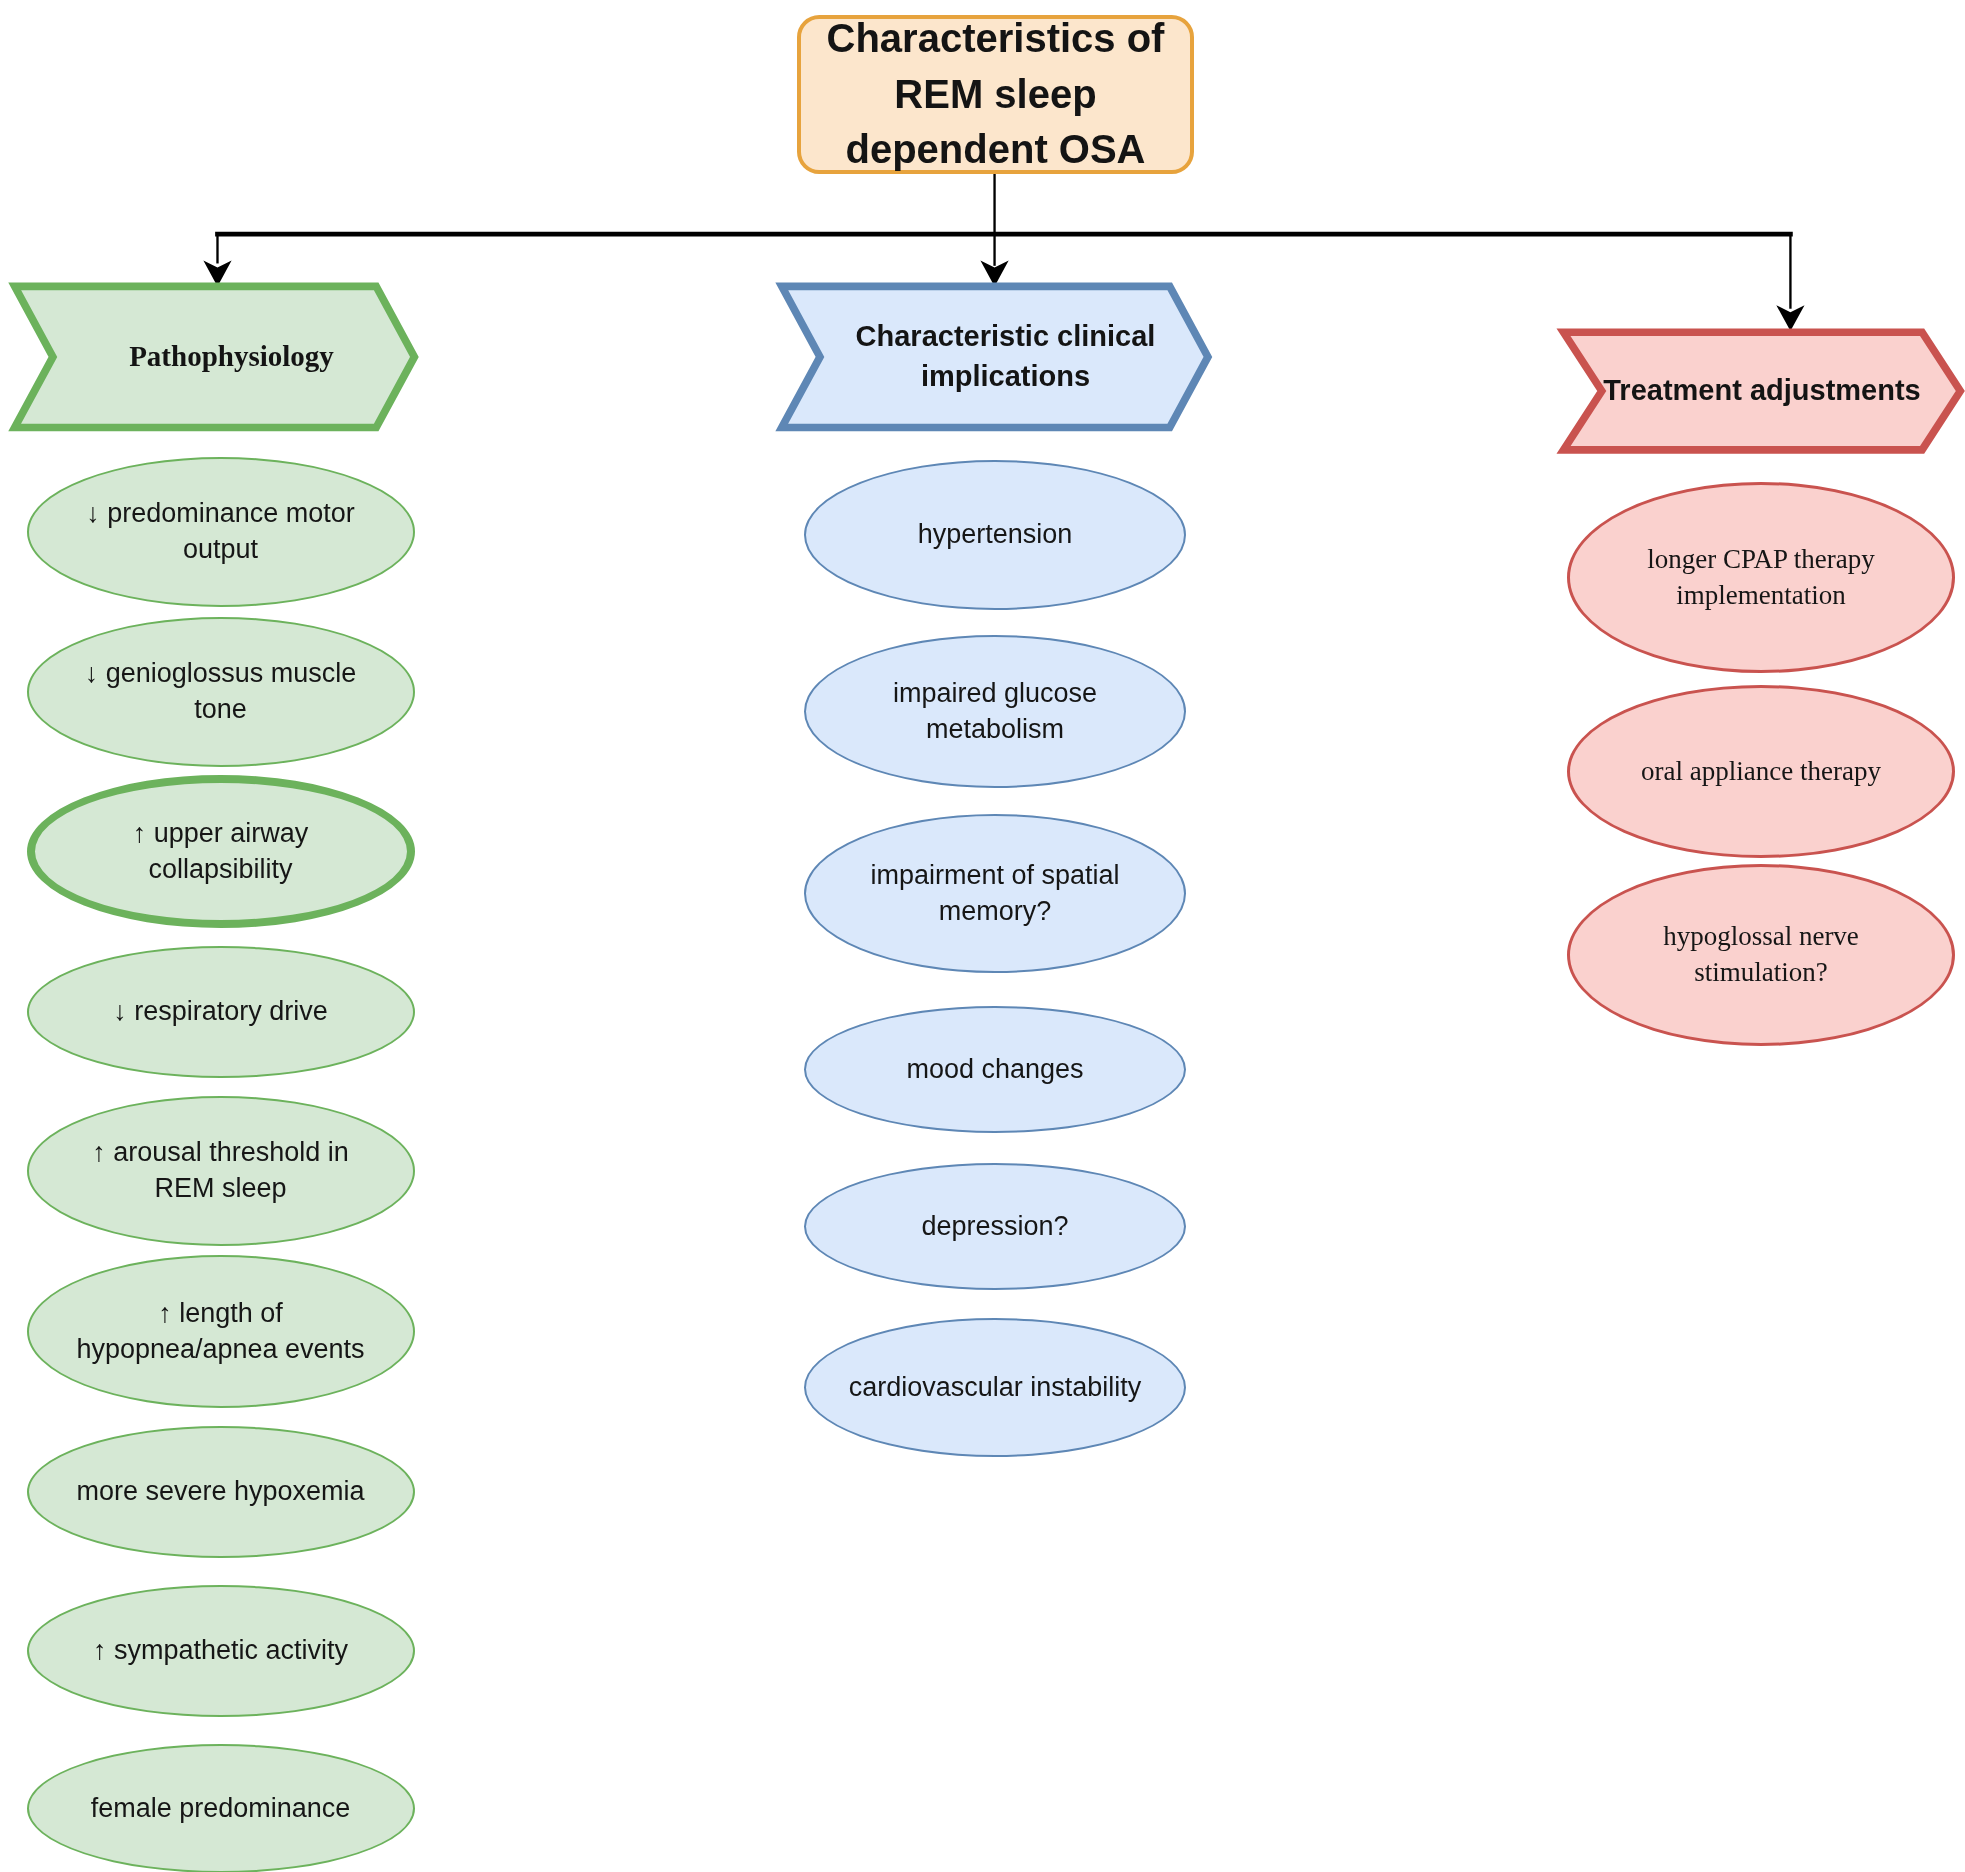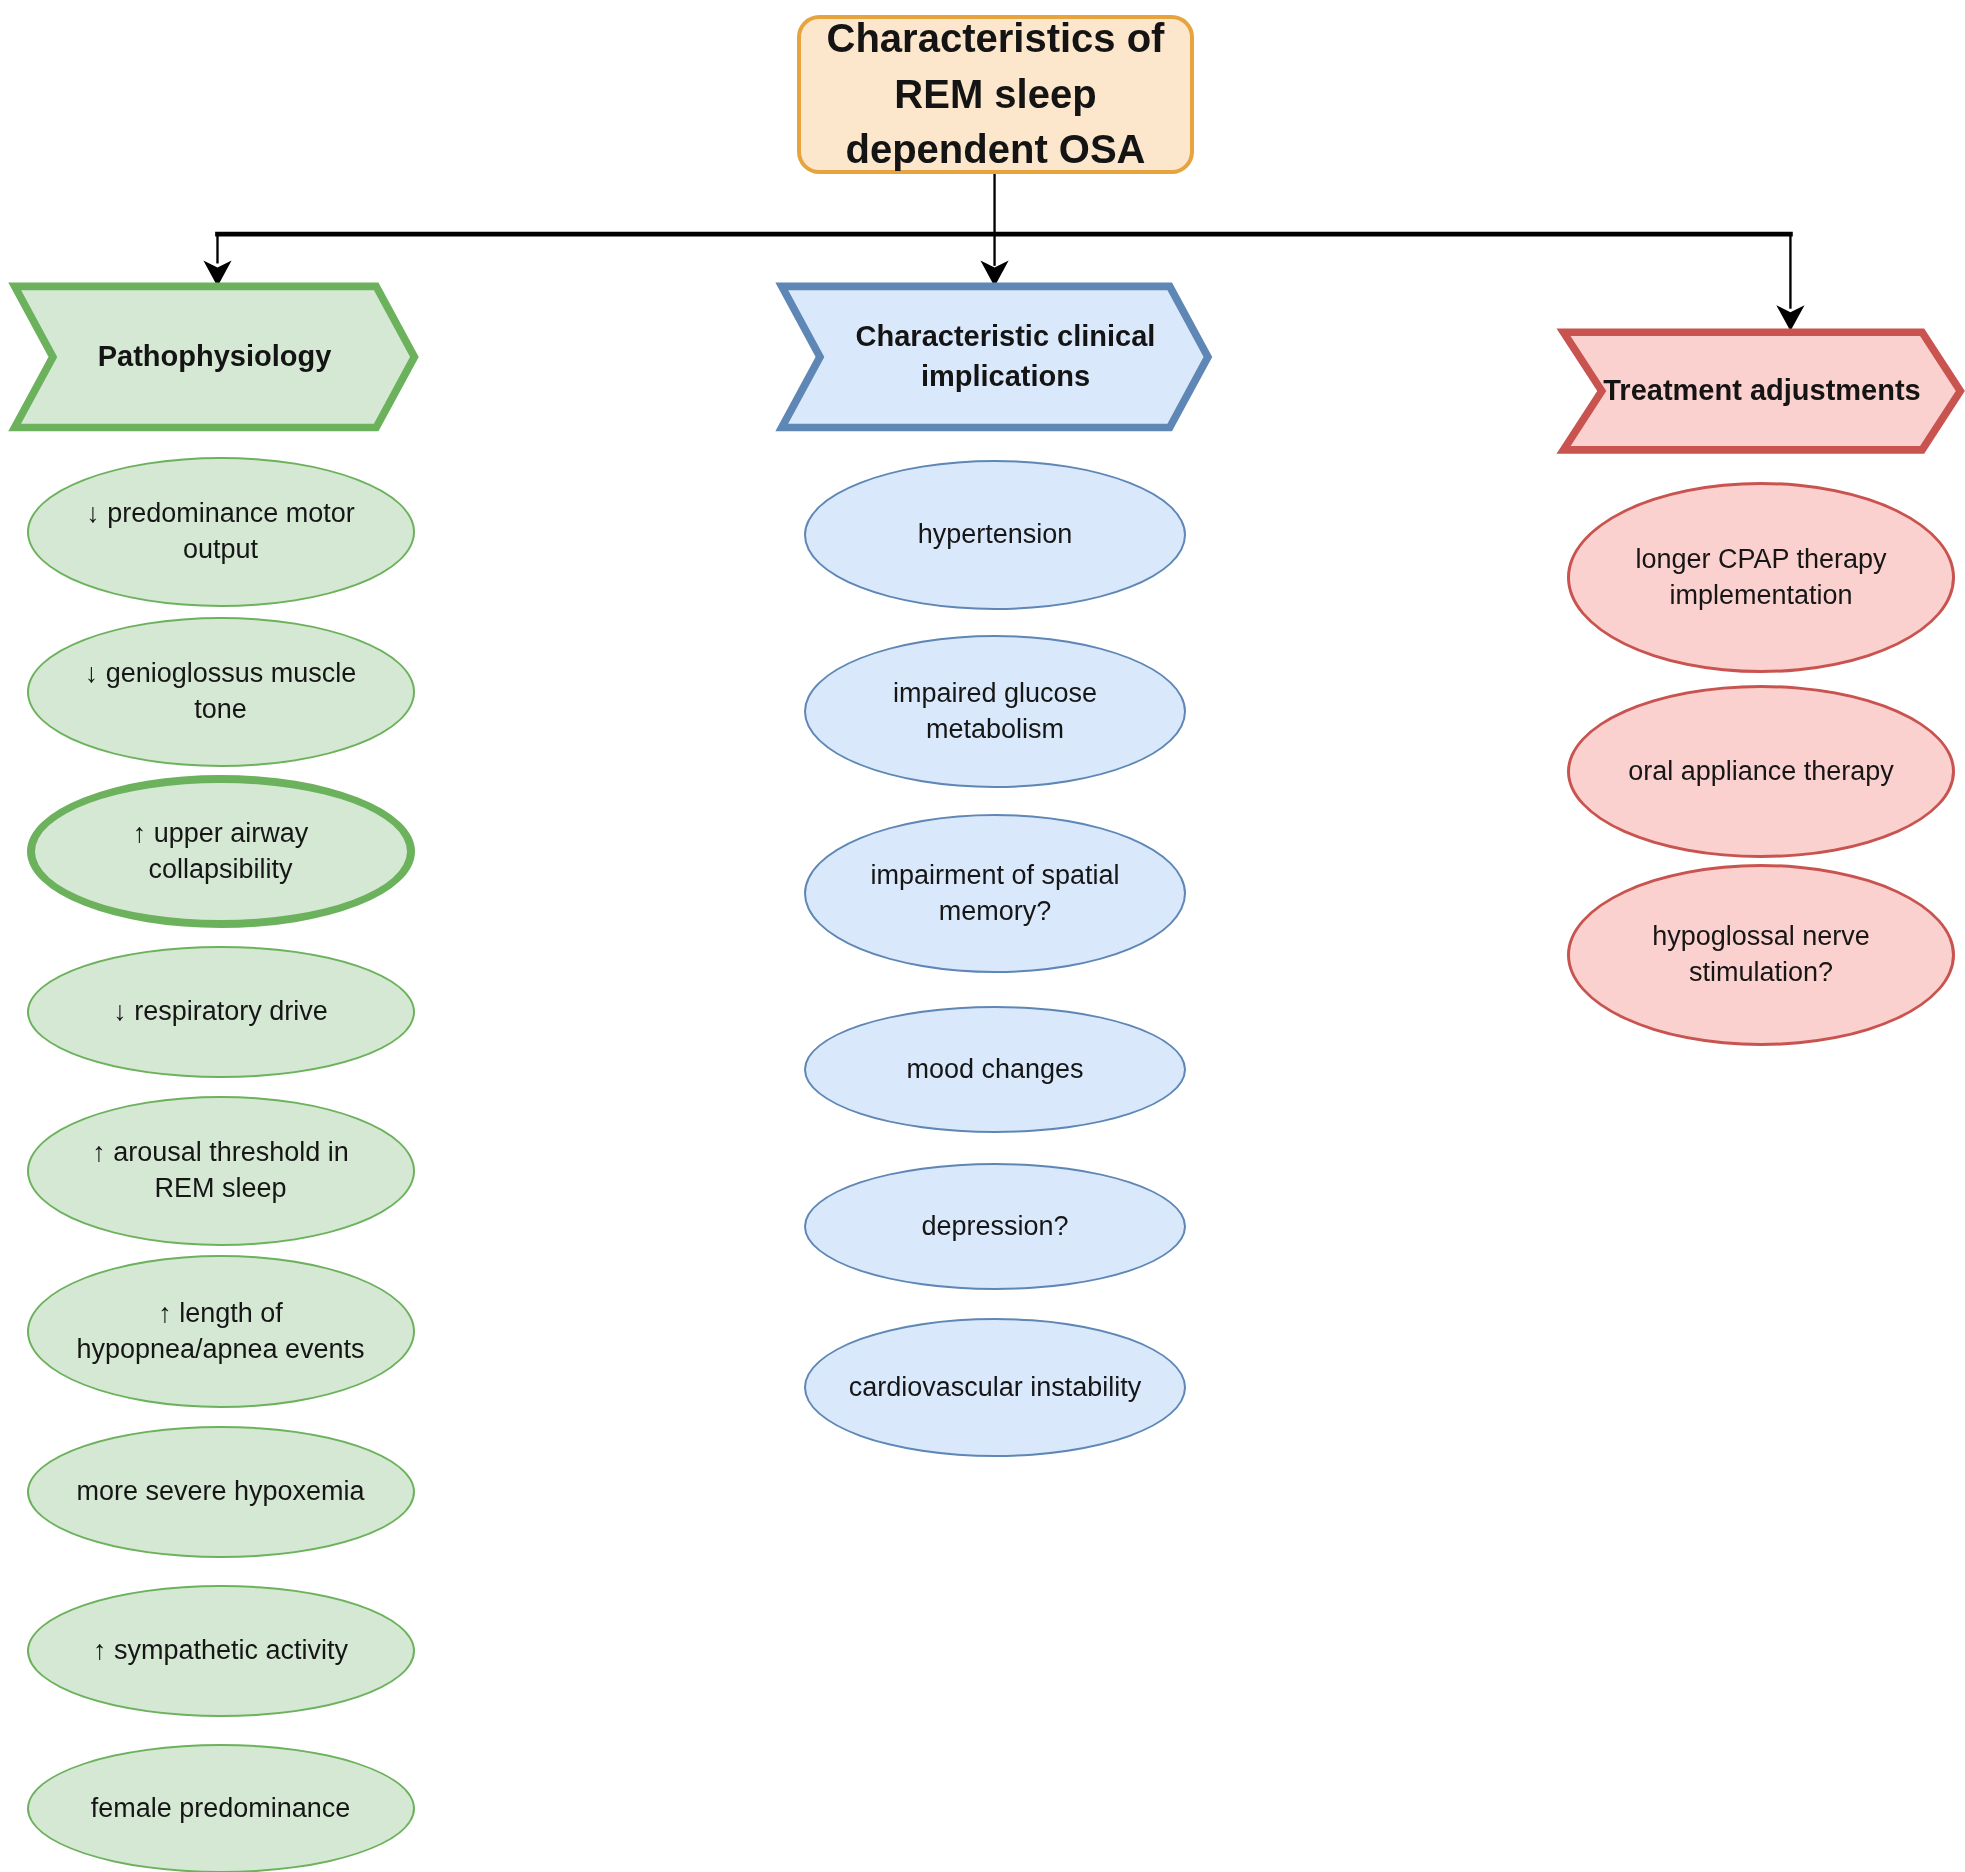--- a/index.html
+++ b/index.html
@@ -24,21 +24,21 @@
   .node{
     position:absolute;border-radius:50%;
     display:flex;align-items:center;justify-content:center;text-align:center;
     font-size:27px;line-height:1.33;box-sizing:border-box;color:#161616;
   }
   .node span{display:block;max-width:317px;}
   .node.wide span{max-width:370px;}
   .node.green{background:#D5E8D4;border:2.9px solid #6CB25C;}
   .node.green.emph{border-width:8.8px;}
   .node.blue{background:#DAE8FB;border:2.9px solid #5E87B5;}
-  .node.red{background:#FAD1CE;border:3.5px solid #C9534F;}
+  .node.red{background:#FAD1CE;border:3.5px solid #C9534F;font-family:Liberation Serif, serif;}
 </style>
 </head>
 <body>
 
 <div class="stage">
 
   <svg class="wires" viewBox="0 0 3343 3186">
 
     <line x1="1692" y1="295" x2="1692" y2="452" stroke="#000000" stroke-width="4"></line>
 
@@ -54,21 +54,21 @@
 
     <path d="M25,487 L640,487 L705,607 L640,727 L25,727 L90,607 Z" stroke-width="13" stroke="#6CB25C" fill="#D5E8D4"></path>
     <path d="M1330,487 L1990,487 L2055,607 L1990,727 L1330,727 L1395,607 Z" stroke-width="13" stroke="#5E87B5" fill="#DAE8FB"></path>
     <path d="M2660,565 L3270,565 L3335,665 L3270,765 L2660,765 L2725,665 Z" stroke-width="13" stroke="#C9534F" fill="#FAD1CE"></path>
   </svg>
 
   <div class="root-box">
     <span>Characteristics of REM sleep dependent OSA</span>
   </div>
 
-  <div class="chev-label" style="left:53px;top:286px;width:323px;height:141px;">
+  <div class="chev-label" style="left:70px;top:286px;width:323px;height:141px;font-family:Liberation Serif, serif;">
     <span>Pathophysiology</span>
   </div>
   <div class="chev-label" style="left:820px;top:286px;width:350px;height:141px;justify-content:flex-end;">
     <span>Characteristic clinical implications</span>
   </div>
   <div class="chev-label" style="left:1602px;top:332px;width:320px;height:118px;">
     <span>Treatment adjustments</span>
   </div>
 
   <div class="node green" style="left:26.5px;top:457px;width:388px;height:150px;">

